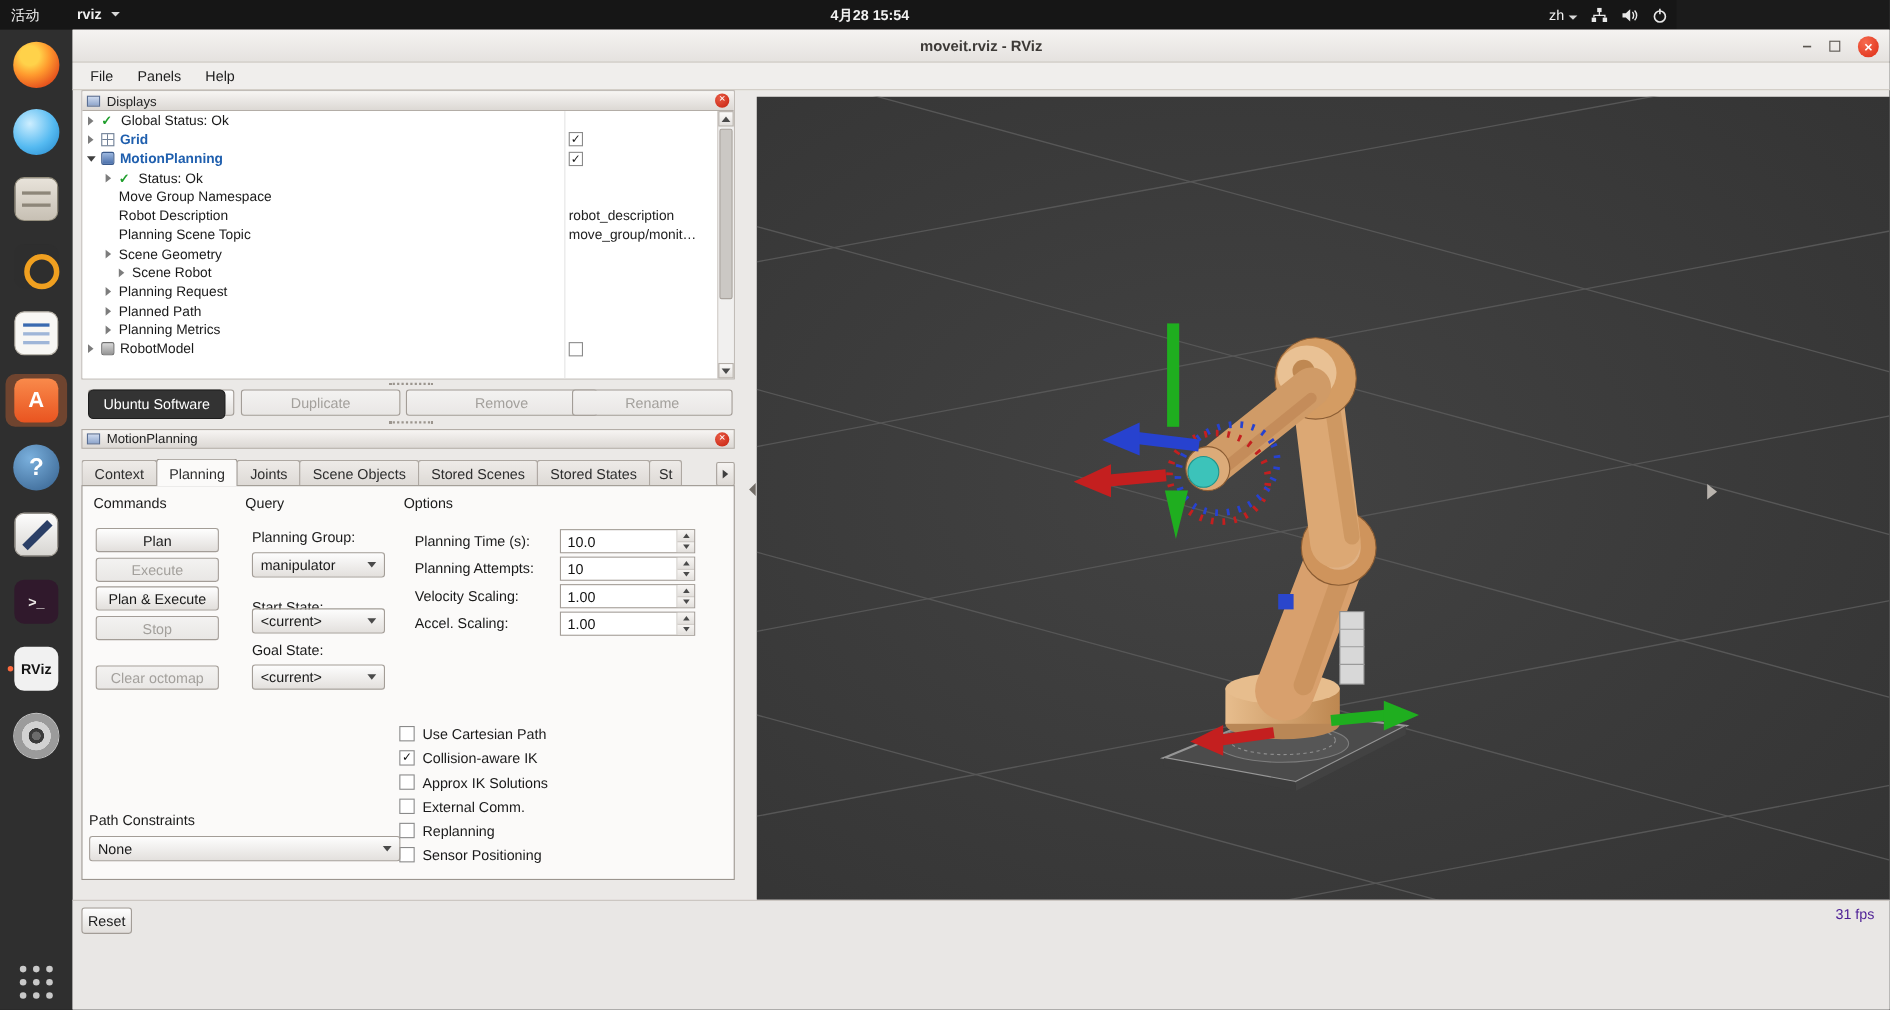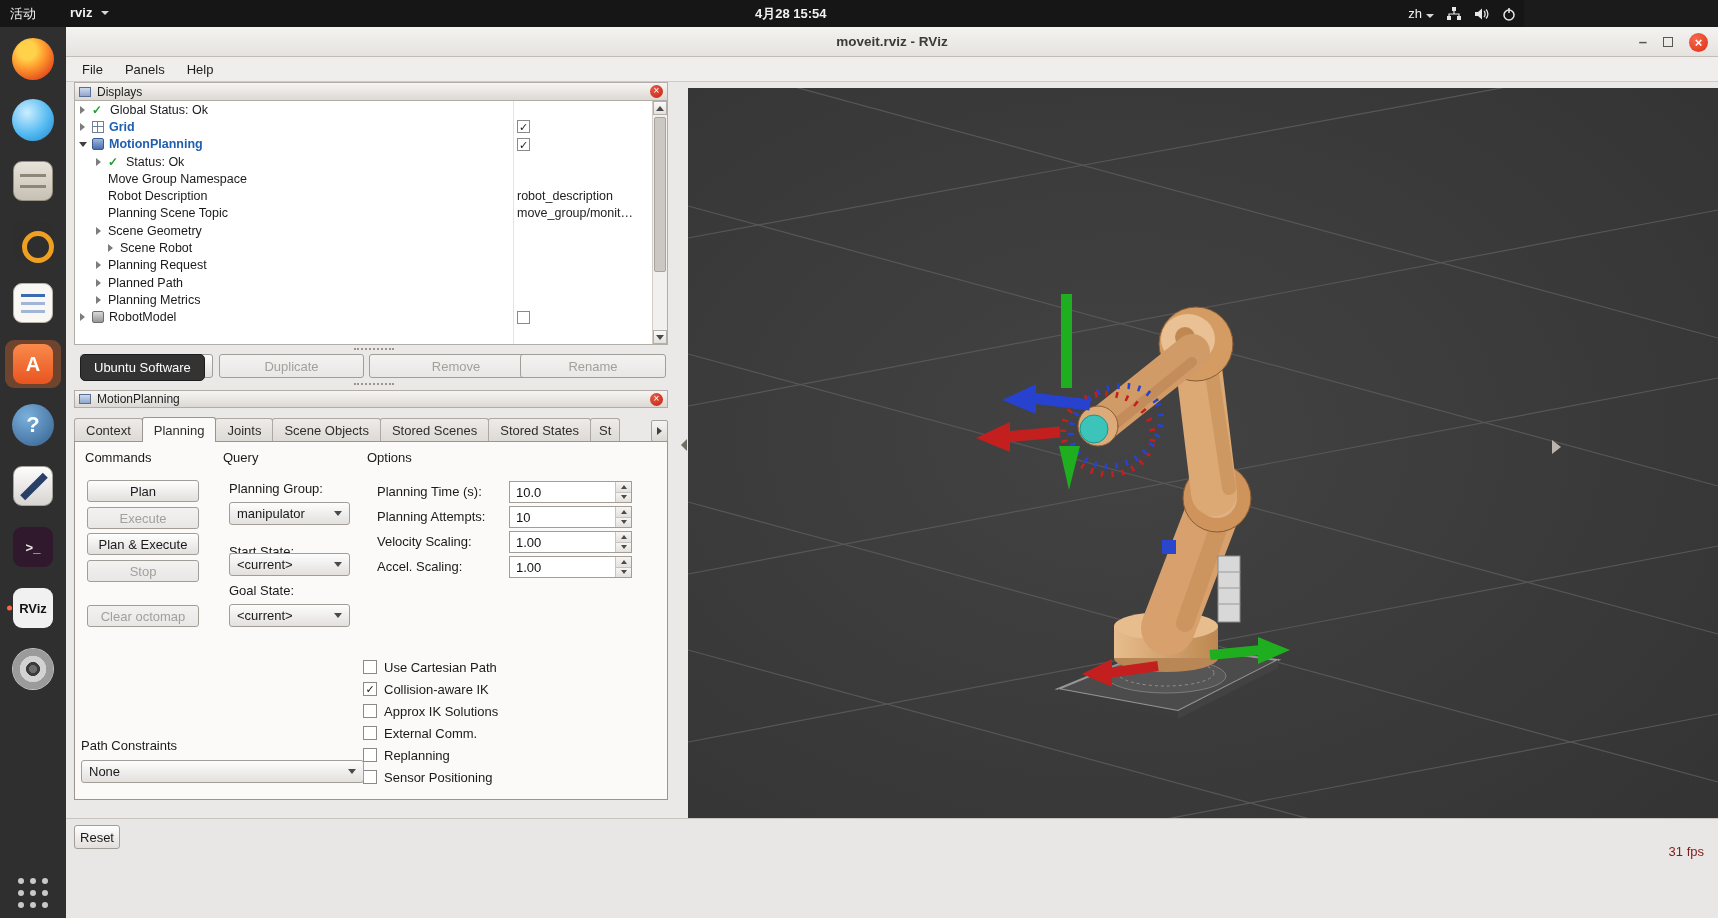--- a/index.html
+++ b/index.html
@@ -117,21 +117,21 @@
 .tri-down-s{width:0;height:0;border-top:4px solid #4a4a4a;border-left:3px solid transparent;border-right:3px solid transparent}
 .chk-row{position:absolute;left:288px;height:16px;display:flex;align-items:center;gap:7px}
 .chk-box{width:14px;height:14px;border:1px solid #8a8a8a;background:#fff;font-size:11px;line-height:13px;text-align:center;color:#111;flex:none}
 
 
 .viewport{position:absolute;left:622px;top:61px;width:1030px;height:730px;background:#3a3a3a}
 .viewport svg{display:block}
 .collapse-left{position:absolute;left:615px;top:412px;width:0;height:0;border-right:6px solid #716c66;border-top:6px solid transparent;border-bottom:6px solid transparent}
 .statusbar{position:absolute;left:0;top:791px;width:1652px;height:100px;background:#e9e7e5;border-top:1px solid #c9c4be}
 .reset-btn{position:absolute;left:8px;top:6px;width:46px;height:24px}
-.fps{position:absolute;right:14px;top:25px;font-size:13px;color:#7f1d1d}
+.fps{position:absolute;right:14px;top:4px;font-size:13px;color:#4c1d95}
 </style>
 </head>
 <body>
 
 <div class="screen">
 
   <div class="topbar">
     <span class="tb-activities">活动</span>
     <span class="tb-app">
         <span>rviz</span>

